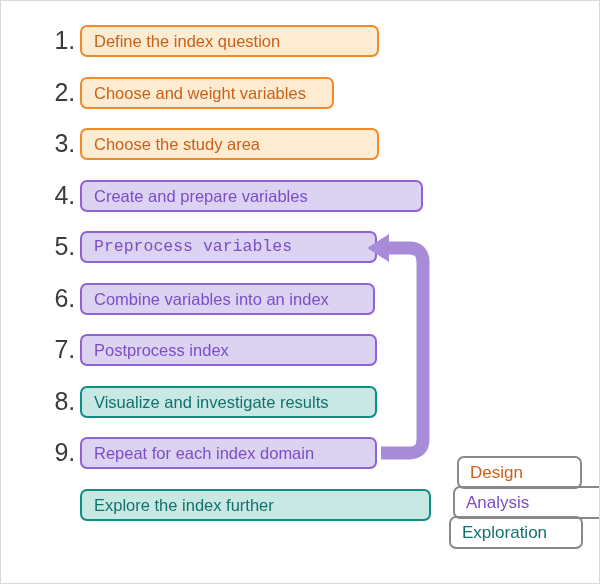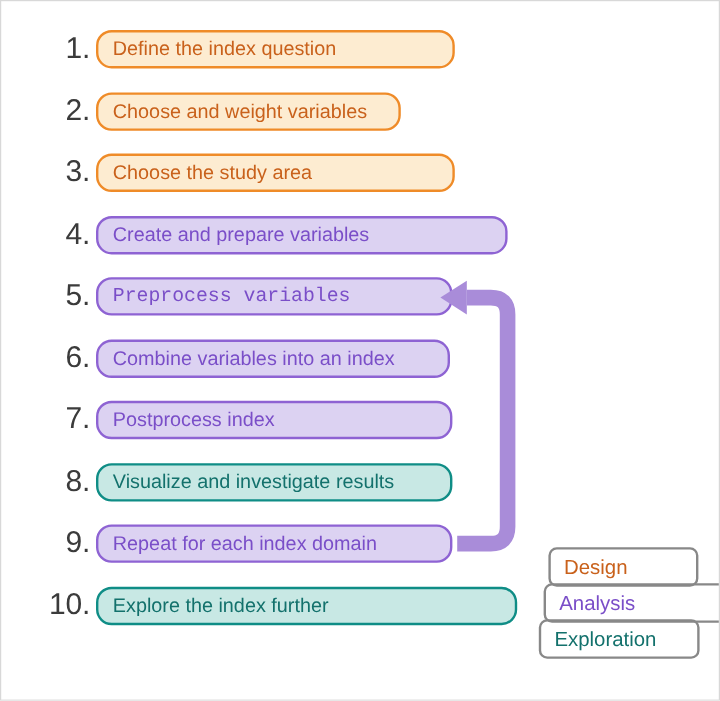--- a/index.html
+++ b/index.html
@@ -34,21 +34,21 @@
     text-align: right;
     font-size: 25px;
     color: #3b3b3b;
     line-height: 32px;
     letter-spacing: -0.2px;
   }
   .step-box {
     position: absolute;
     left: 79px;
     height: 32px;
-    border-radius: 13px;
+    border-radius: 7px;
     border: 2px solid #888;
     box-sizing: border-box;
     display: flex;
     align-items: center;
   }
   .step-label {
     padding-left: 12px;
     font-size: 16.5px;
     line-height: 1;
     white-space: nowrap;
@@ -200,14 +200,13 @@
 
 <div class="step-number" style="top: 23px;">1.</div>
     <div class="step-number" style="top: 75px;">2.</div>
     <div class="step-number" style="top: 126px;">3.</div>
     <div class="step-number" style="top: 178px;">4.</div>
     <div class="step-number" style="top: 229px;">5.</div>
     <div class="step-number" style="top: 281px;">6.</div>
     <div class="step-number" style="top: 332px;">7.</div>
     <div class="step-number" style="top: 384px;">8.</div>
     <div class="step-number" style="top: 435px;">9.</div>
-    <div class="step-number" style="top: 487px;">10.</div>
   </div>
 
 </body></html>

